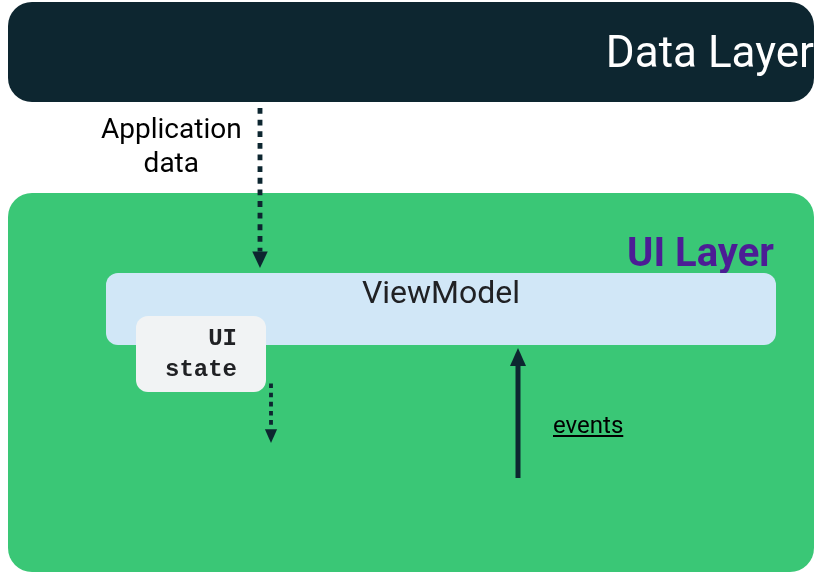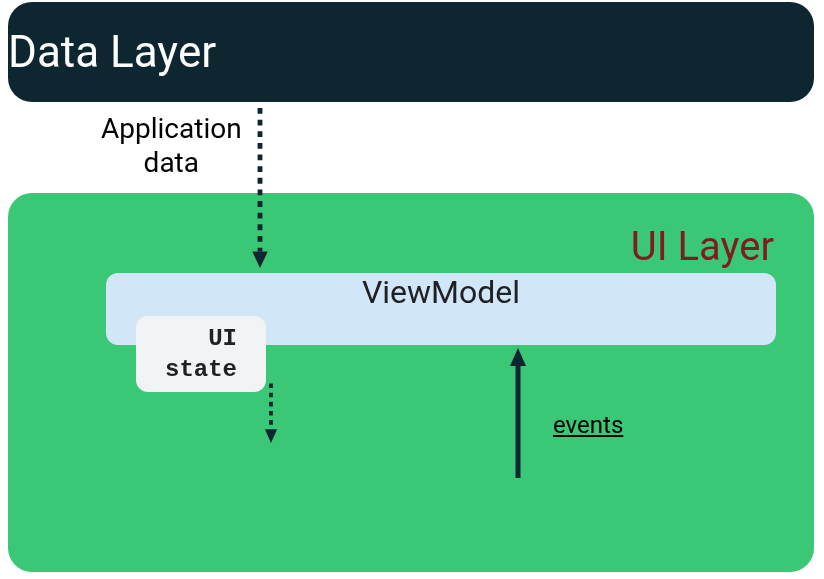--- a/index.html
+++ b/index.html
@@ -17,21 +17,21 @@
     .data-layer {
       position: absolute;
       top: 2px;
       left: 8px;
       width: 806px;
       height: 100px;
       background: #0d2630;
       border-radius: 24px;
       display: flex;
       align-items: center;
-      justify-content: flex-start;
+      justify-content: flex-end;
     }
     .data-layer-text {
       color: #ffffff;
       font-size: 44px;
       font-weight: 400;
     }
     .app-data-label {
       position: absolute;
       top: 112px;
       left: 77px;
@@ -46,25 +46,25 @@
       position: absolute;
       top: 193px;
       left: 8px;
       width: 806px;
       height: 379px;
       background: #3ac776;
       border-radius: 24px;
     }
     .ui-layer-label {
       position: absolute;
-      top: 30px;
+      top: 36px;
       right: 40px;
-      color: #7f1d1d;
+      color: #4c1d95;
       font-size: 40px;
-      font-weight: 400;
+      font-weight: 700;
     }
     .viewmodel-box {
       position: absolute;
       top: 80px;
       left: 98px;
       width: 670px;
       height: 72px;
       background: #d1e7f7;
       border-radius: 12px;
       display: flex;

